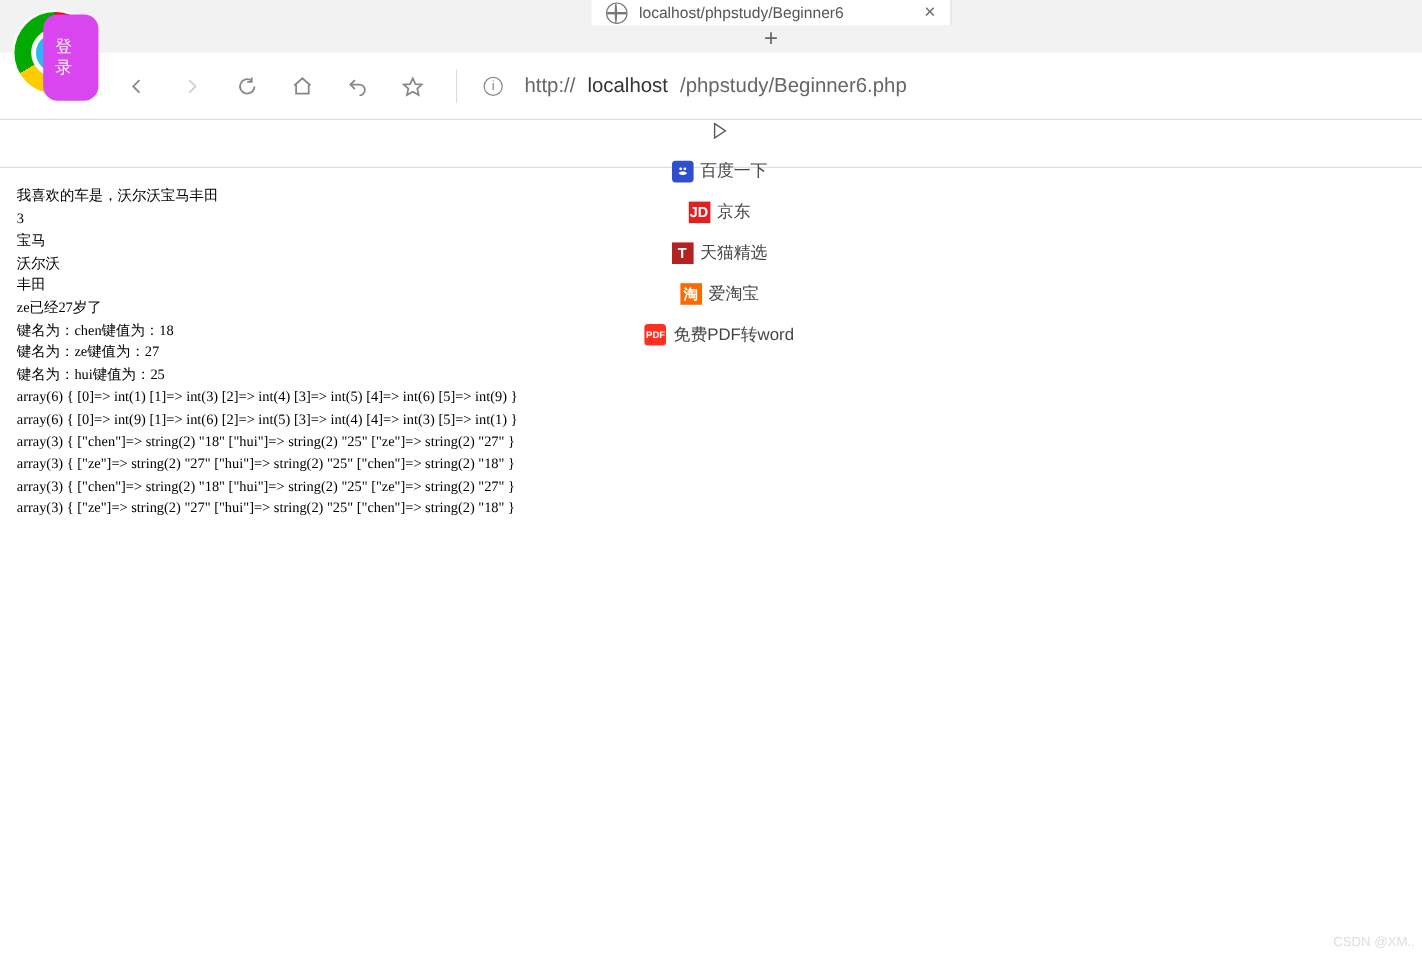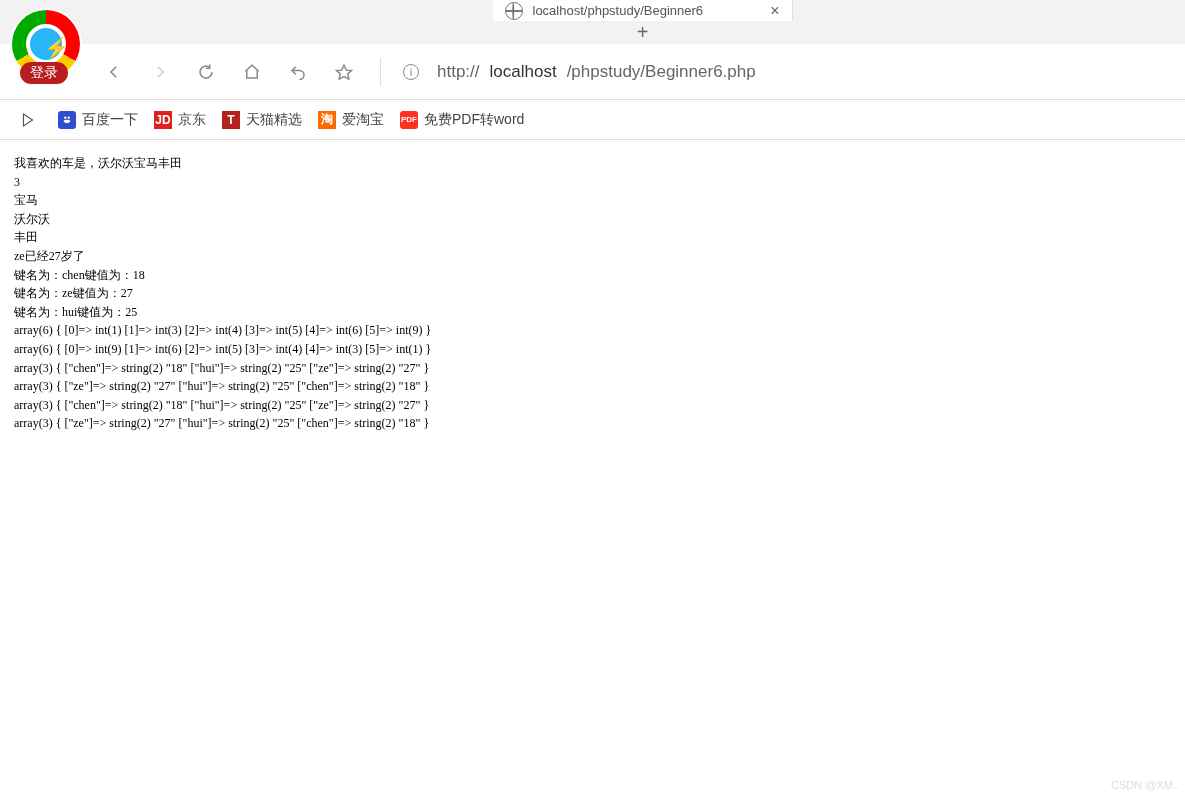--- a/index.html
+++ b/index.html
@@ -65,25 +65,25 @@
     width:72px; height:72px; border-radius:50%; overflow:hidden; background:#fff;
     display:flex; align-items:center; justify-content:center;
   }
   .chrome-ring {
     width:68px; height:68px; border-radius:50%;
     background: conic-gradient(#ff0000 0deg 120deg, #ffcc00 120deg 240deg, #00aa00 240deg 360deg);
     display:flex; align-items:center; justify-content:center;
   }
   .chrome-inner { width:40px; height:40px; border-radius:50%; background:#29b6f6; border:4px solid #fff; position:relative;}
   .bolt { position:absolute; top:8px; left:14px; color:#fff; font-size:20px; font-weight:bold; }
-  .login-pill { position:absolute; bottom:-4px; left:10px; background:#b91c1c; color:#fff; font-size:14px; padding:2px 10px; border-radius:12px;}
+  .login-pill { position:absolute; bottom:-4px; left:26px; background:#d946ef; color:#fff; font-size:14px; padding:18px 10px; border-radius:12px;}
 
   .bookmarks {
     height: 40px; background:#fff; display:flex; align-items:center; gap:16px;
-    padding-left:14px; border-bottom:1px solid #ddd; font-size:14px;
+    padding-left:14px; border-bottom:1px solid #ddd; font-size:14px;flex-direction:column;
   }
   .bm-item { display:flex; align-items:center; gap:6px; color:#444; cursor:pointer; }
   .bm-icon { width:18px; height:18px; display:inline-flex; align-items:center; justify-content:center; font-size:12px; color:#fff; font-weight:bold; }
   .ext-icon svg { width:18px; height:18px; stroke:#555; fill:none; stroke-width:1.5; }
 
   .content {
     padding: 14px;
     font-size: 12px;
     line-height: 1.55;
     color:#000;

